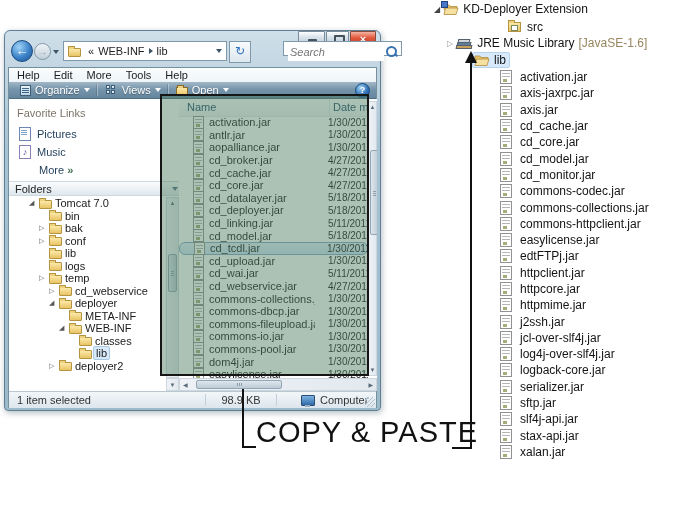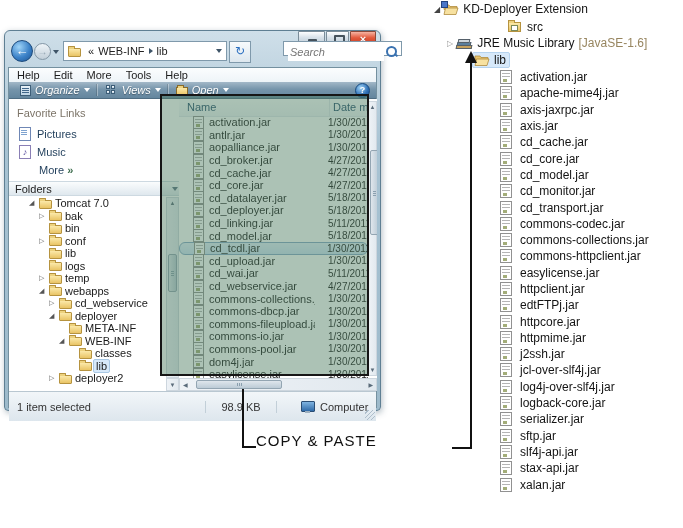--- a/index.html
+++ b/index.html
@@ -41,21 +41,21 @@
   .mag{position:absolute;right:4px;top:4px;width:7px;height:7px;border:2px solid #3a72b0;border-radius:50%;}
   .mag::after{content:"";position:absolute;left:6px;top:6px;width:4px;height:2px;background:#3a72b0;transform:rotate(45deg);}
   
   .win-inner{left:3px;top:36px;width:369px;height:341px;background:#fff;border:1px solid #74909f;box-sizing:border-box;}
   .menubar{left:4px;top:37px;width:367px;height:14px;background:linear-gradient(#fbfdfe,#eef4f8);
            color:#1c1c1c;display:flex;align-items:center;padding-left:8px;box-sizing:border-box;}
   .menubar span{margin-right:14px;}
   .toolbar{left:4px;top:51px;width:367px;height:17px;
            background:linear-gradient(#a3b8c8,#7695ab 45%,#64869e);
            border-bottom:1px solid #4f6d83;display:flex;align-items:center;padding:0 4px;box-sizing:border-box;color:#fff;}
-  .tbtn{display:inline-flex;align-items:center;gap:4px;padding:0 7px;height:15px;text-shadow:0 1px 1px rgba(0,0,0,.35);font-style:italic;}
+  .tbtn{display:inline-flex;align-items:center;gap:4px;padding:0 7px;height:15px;text-shadow:0 1px 1px rgba(0,0,0,.35);}
   .tbtn .caret{border-top-color:#fff;border-left-width:3px;border-right-width:3px;}
   .tsep{width:1px;height:12px;background:rgba(255,255,255,.35);box-shadow:-1px 0 0 rgba(0,0,0,.15);}
   .ico-organize{width:11px;height:11px;background:linear-gradient(#e9f2f8,#bcd3e4);border:1px solid #3c5d77;box-sizing:border-box;}
   .ico-organize::after{content:"";display:block;margin:2px 1px 0 1px;height:1px;background:#41678a;box-shadow:0 2px 0 #41678a,0 4px 0 #41678a;}
   .ico-views{width:11px;height:11px;display:grid;grid-template-columns:4px 4px;grid-template-rows:4px 4px;gap:1px;padding:1px;}
   .ico-views i{background:linear-gradient(#fefefe,#bcd3e4);border:1px solid #3c5d77;box-sizing:border-box;}
   .ico-open{position:relative;width:12px;height:9px;margin-top:2px;background:linear-gradient(#fbe9a9,#e9c465);border:1px solid #8a6b28;box-sizing:border-box;}
   .ico-open::before{content:"";position:absolute;top:-3px;left:0;width:5px;height:2px;background:#edd27e;border:1px solid #8a6b28;border-bottom:none;}
   .help-btn{position:absolute;right:6px;width:13px;height:13px;border-radius:50%;
             background:radial-gradient(circle at 35% 30%,#9fd4f8,#2f6fb4 60%,#1b5494);border:1px solid #174a80;
@@ -106,21 +106,21 @@
                     background:repeating-linear-gradient(#b5b5b5 0 1px,transparent 1px 3px);}
   .jar-icon::after{content:"";position:absolute;left:2px;bottom:1px;width:4px;height:3px;background:#a3ad79;}
   .fname{width:106px;overflow:hidden;}
   .fdate{margin-left:auto;width:40px;font-size:10px;overflow:hidden;flex:0 0 40px;}
   .file-vscroll{position:absolute;left:189px;top:2px;width:9px;height:275px;}
   
   .hscroll{left:174px;top:347px;width:198px;height:13px;}
   .hthumb{position:absolute;left:16px;top:1px;width:86px;height:9px;background:linear-gradient(#dfe6ec,#bccbd6);border:1px solid #93a5b2;border-radius:2px;box-sizing:border-box;}
   .hgrip{position:absolute;top:2px;bottom:2px;left:50%;width:1px;background:#8ba0af;box-shadow:-2px 0 0 #8ba0af,2px 0 0 #8ba0af;}
   .harrow{position:absolute;top:0;font-size:6px;color:#5a6b7a;line-height:13px;}
-  .statusbar{left:4px;top:360px;width:367px;height:30px;background:linear-gradient(#f2f6f9,#dde6ed);
+  .statusbar{left:4px;top:360px;width:367px;height:17px;background:linear-gradient(#f2f6f9,#dde6ed);
              border-top:1px solid #b9c7d1;box-sizing:border-box;color:#333;display:flex;align-items:center;}
   .st-left{padding-left:8px;width:188px;}
   .st-sep{width:1px;height:12px;background:#c2cfd8;}
   .st-size{width:70px;text-align:center;}
   .st-loc{display:flex;align-items:center;gap:5px;padding-left:24px;}
   .ico-computer{position:relative;width:12px;height:9px;border:1px solid #2a4d74;background:linear-gradient(#7eb3e0,#2f6aa8);border-radius:1px;}
   .ico-computer::after{content:"";position:absolute;left:3px;top:9px;width:5px;height:2px;background:#9db0c0;}
   .grip{position:absolute;right:1px;bottom:1px;width:10px;height:10px;
         background:repeating-linear-gradient(135deg,transparent 0 2px,#aebecb 2px 3px);}
   
@@ -140,21 +140,21 @@
   .ebooks i{position:absolute;left:0;border:1px solid #55606a;box-sizing:border-box;transform:skewX(-10deg);}
   .ebooks .b1{bottom:0;width:16px;height:4px;background:#c5a05c;}
   .ebooks .b2{bottom:3px;left:1px;width:14px;height:4px;background:#5b7f9d;}
   .ebooks .b3{bottom:6px;left:2px;width:12px;height:4px;background:#cfd6dc;}
   .esrc{position:relative;width:13px;height:10px;margin-right:6px;background:linear-gradient(#fbe9a9,#e9c465);border:1px solid #b6933f;box-sizing:border-box;}
   .esrc::before{content:"";position:absolute;top:-3px;left:-1px;width:5px;height:2px;background:#edd27e;border:1px solid #b6933f;border-bottom:none;}
   .esrc::after{content:"";position:absolute;left:2px;top:2px;width:5px;height:4px;background:#fff;border:1px solid #7a8a5a;}
   .eproj-badge{position:absolute;left:-2px;top:-2px;width:5px;height:5px;background:#4a76c8;border:1px solid #24447e;}
   
   .ann{z-index:60;background:var(--annotation);}
-  .ann-text{position:absolute;left:256px;top:432px;z-index:60;font-size:15px;letter-spacing:1px;color:var(--annotation);}
+  .ann-text{position:absolute;left:256px;top:416px;z-index:60;font-size:29px;letter-spacing:1px;color:var(--annotation);}
   .arrowhead{position:absolute;left:465px;top:51px;width:0;height:0;z-index:60;
              border-left:6px solid transparent;border-right:6px solid transparent;border-bottom:12px solid var(--annotation);}
 </style>
 </head>
 <body>
 
 <div class="win">
   <div class="wbtn" style="left:293px;top:0;width:27px;">
       <span class="glyph-min"></span>
     </div>
@@ -243,60 +243,55 @@
 
   <div class="tree">
 
       <div class="titem" style="--lv: 0;">
         <span class="tarrow">◢</span>
         <span class="folder"></span>
         <span class="tlabel">Tomcat 7.0</span>
       </div>
 
       <div class="titem" style="--lv: 1;">
+        <span class="tarrow"></span>
+        <span class="folder"></span>
+        <span class="tlabel">bin</span>
+      </div>
+
+      <div class="titem" style="--lv: 1;">
         <span class="tarrow">▷</span>
         <span class="folder"></span>
         <span class="tlabel">bak</span>
+      </div>
+
+      <div class="titem" style="--lv: 1;">
+        <span class="tarrow">▷</span>
+        <span class="folder"></span>
+        <span class="tlabel">conf</span>
       </div>
 
       <div class="titem" style="--lv: 1;">
         <span class="tarrow"></span>
         <span class="folder"></span>
-        <span class="tlabel">bin</span>
+        <span class="tlabel">lib</span>
+      </div>
+
+      <div class="titem" style="--lv: 1;">
+        <span class="tarrow"></span>
+        <span class="folder"></span>
+        <span class="tlabel">logs</span>
       </div>
 
       <div class="titem" style="--lv: 1;">
         <span class="tarrow">▷</span>
         <span class="folder"></span>
-        <span class="tlabel">conf</span>
-      </div>
-
-      <div class="titem" style="--lv: 1;">
-        <span class="tarrow"></span>
-        <span class="folder"></span>
-        <span class="tlabel">lib</span>
-      </div>
-
-      <div class="titem" style="--lv: 1;">
-        <span class="tarrow"></span>
-        <span class="folder"></span>
-        <span class="tlabel">logs</span>
-      </div>
-
-      <div class="titem" style="--lv: 1;">
-        <span class="tarrow">▷</span>
-        <span class="folder"></span>
         <span class="tlabel">temp</span>
       </div>
 
-      <div class="titem" style="--lv: 1;">
-        <span class="tarrow">◢</span>
-        <span class="folder"></span>
-        <span class="tlabel">webapps</span>
-      </div>
 
       <div class="titem" style="--lv: 2;">
         <span class="tarrow">▷</span>
         <span class="folder"></span>
         <span class="tlabel">cd_webservice</span>
       </div>
 
       <div class="titem" style="--lv: 2;">
         <span class="tarrow">◢</span>
         <span class="folder"></span>
@@ -549,24 +544,20 @@
     <span>lib</span>
   </div>
 
   <div class="ejars">
 
       <div class="ejar">
         <span class="jar-icon"></span>
         <span>activation.jar</span>
       </div>
 
-      <div class="ejar">
-        <span class="jar-icon"></span>
-        <span>apache-mime4j.jar</span>
-      </div>
 
       <div class="ejar">
         <span class="jar-icon"></span>
         <span>axis-jaxrpc.jar</span>
       </div>
 
       <div class="ejar">
         <span class="jar-icon"></span>
         <span>axis.jar</span>
       </div>
@@ -584,24 +575,20 @@
       <div class="ejar">
         <span class="jar-icon"></span>
         <span>cd_model.jar</span>
       </div>
 
       <div class="ejar">
         <span class="jar-icon"></span>
         <span>cd_monitor.jar</span>
       </div>
 
-      <div class="ejar">
-        <span class="jar-icon"></span>
-        <span>cd_transport.jar</span>
-      </div>
 
       <div class="ejar">
         <span class="jar-icon"></span>
         <span>commons-codec.jar</span>
       </div>
 
       <div class="ejar">
         <span class="jar-icon"></span>
         <span>commons-collections.jar</span>
       </div>
@@ -611,26 +598,26 @@
         <span>commons-httpclient.jar</span>
       </div>
 
       <div class="ejar">
         <span class="jar-icon"></span>
         <span>easylicense.jar</span>
       </div>
 
       <div class="ejar">
         <span class="jar-icon"></span>
+        <span>edtFTPj.jar</span>
+      </div>
+
+      <div class="ejar">
+        <span class="jar-icon"></span>
         <span>httpclient.jar</span>
-      </div>
-
-      <div class="ejar">
-        <span class="jar-icon"></span>
-        <span>edtFTPj.jar</span>
       </div>
 
       <div class="ejar">
         <span class="jar-icon"></span>
         <span>httpcore.jar</span>
       </div>
 
       <div class="ejar">
         <span class="jar-icon"></span>
         <span>httpmime.jar</span>

